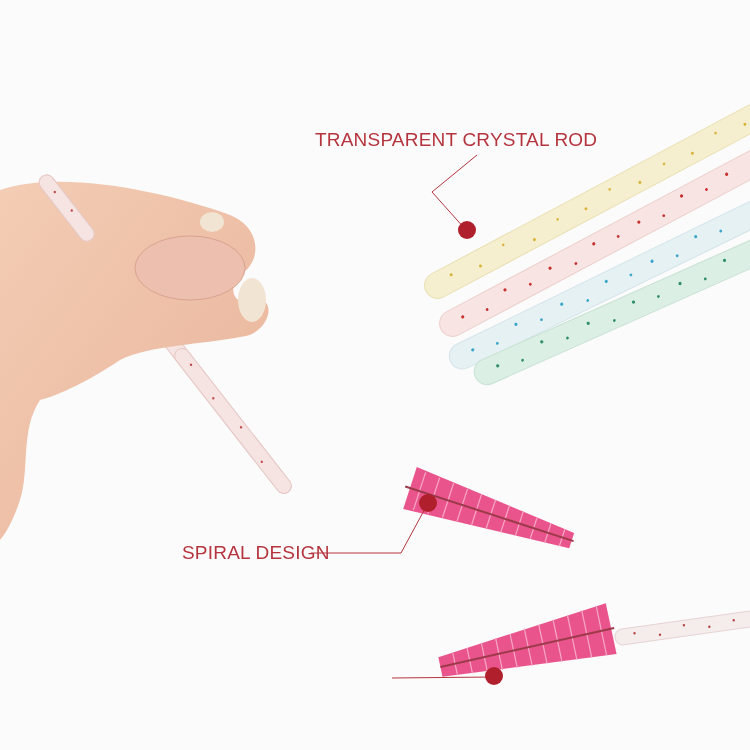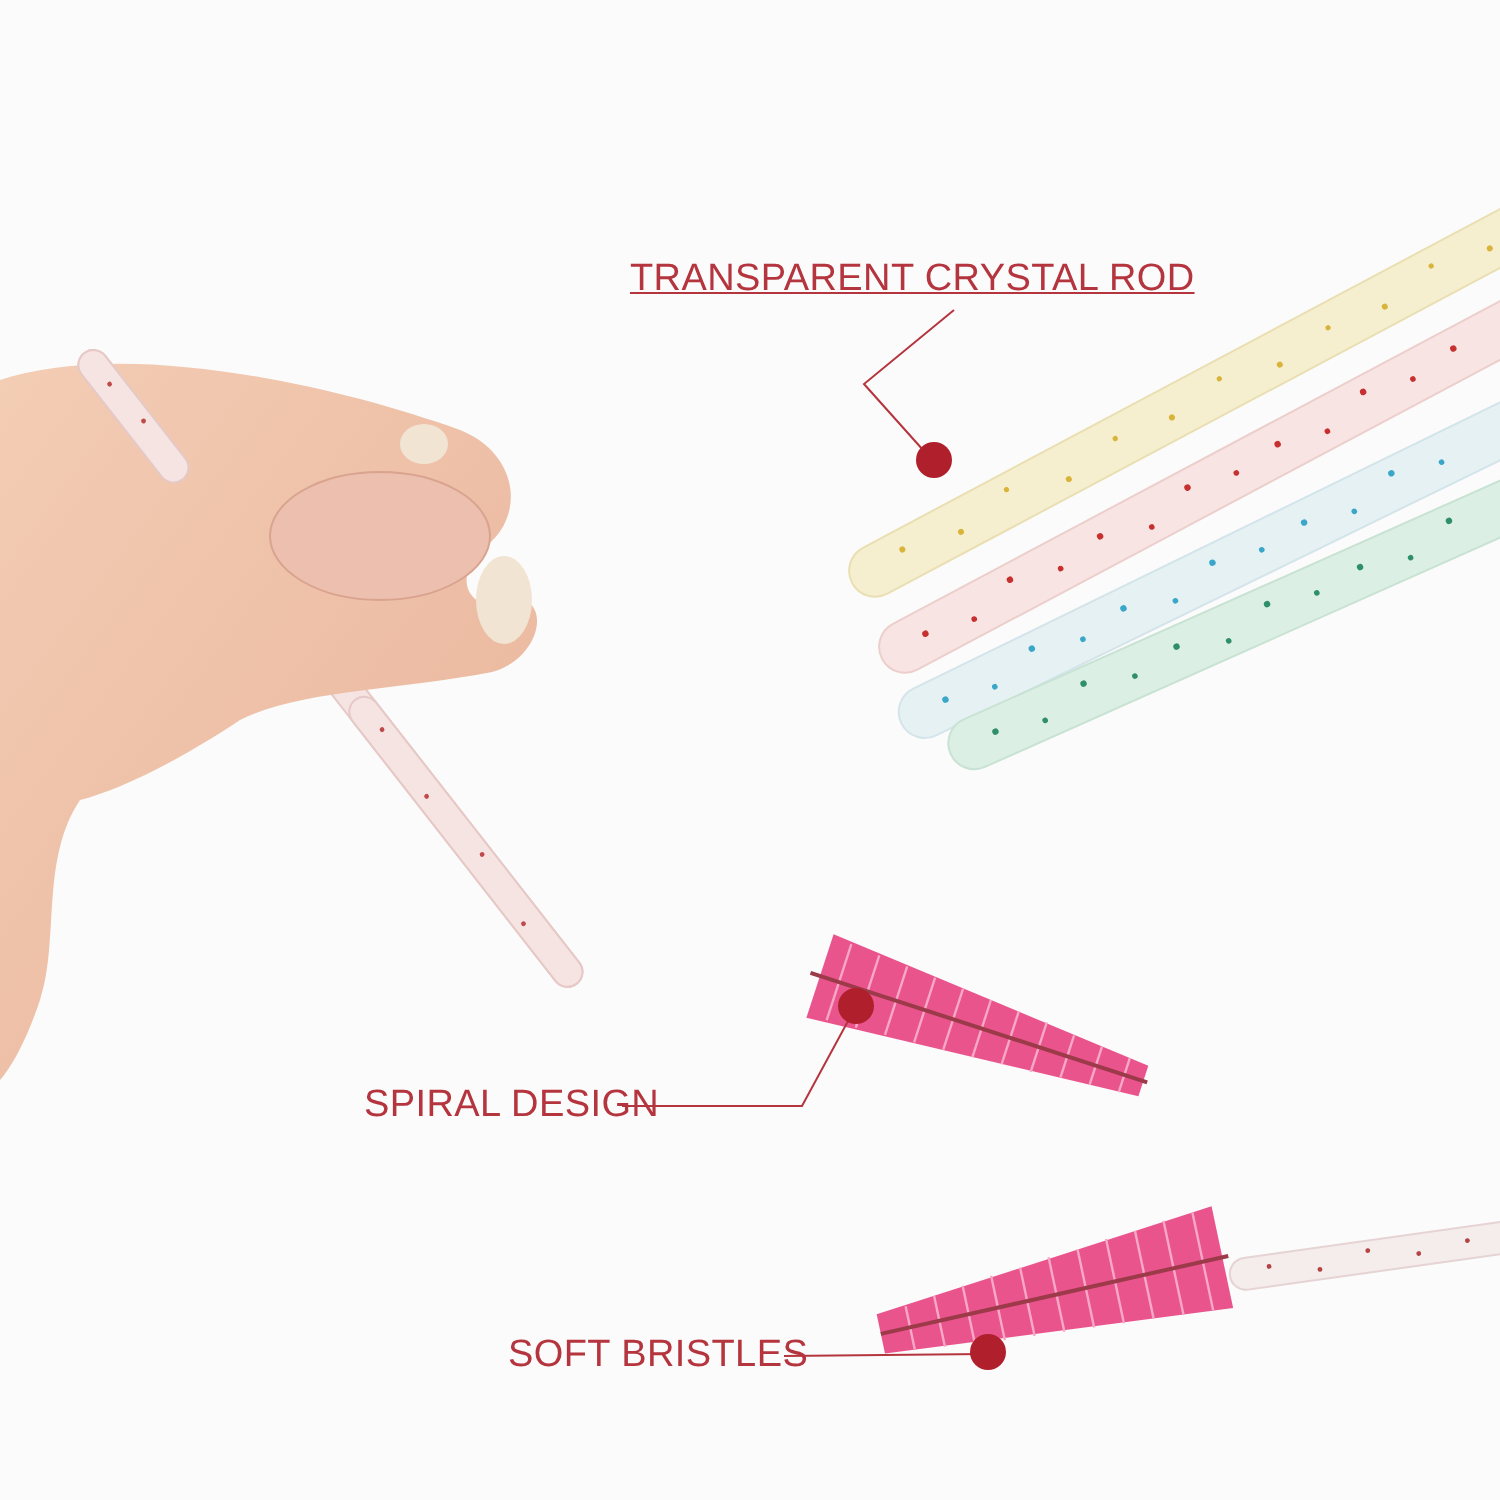--- a/index.html
+++ b/index.html
@@ -186,16 +186,15 @@
     <g>
       <polyline points="311,553 401,553 427,505" fill="none" stroke="#b5353f" stroke-width="1"></polyline>
       <circle cx="428" cy="503" r="9" fill="#b0202c"></circle>
     </g>
     <g>
       <line x1="392" y1="678" x2="492" y2="677" stroke="#b5353f" stroke-width="1"></line>
       <circle cx="494" cy="676" r="9" fill="#b0202c"></circle>
     </g>
   </svg>
 
-  <div class="label" style="left:315px;top:129px;text-decoration:underline;">TRANSPARENT CRYSTAL ROD</div>
+  <div class="label" style="left:315px;top:129px;">TRANSPARENT CRYSTAL ROD</div>
   <div class="label" style="left:170px;top:542px;margin-left:12px;">SPIRAL DESIGN</div>
-  <div class="label" style="left:254px;top:667px;">SOFT BRISTLES</div>
 </div>
 
 </body></html>

